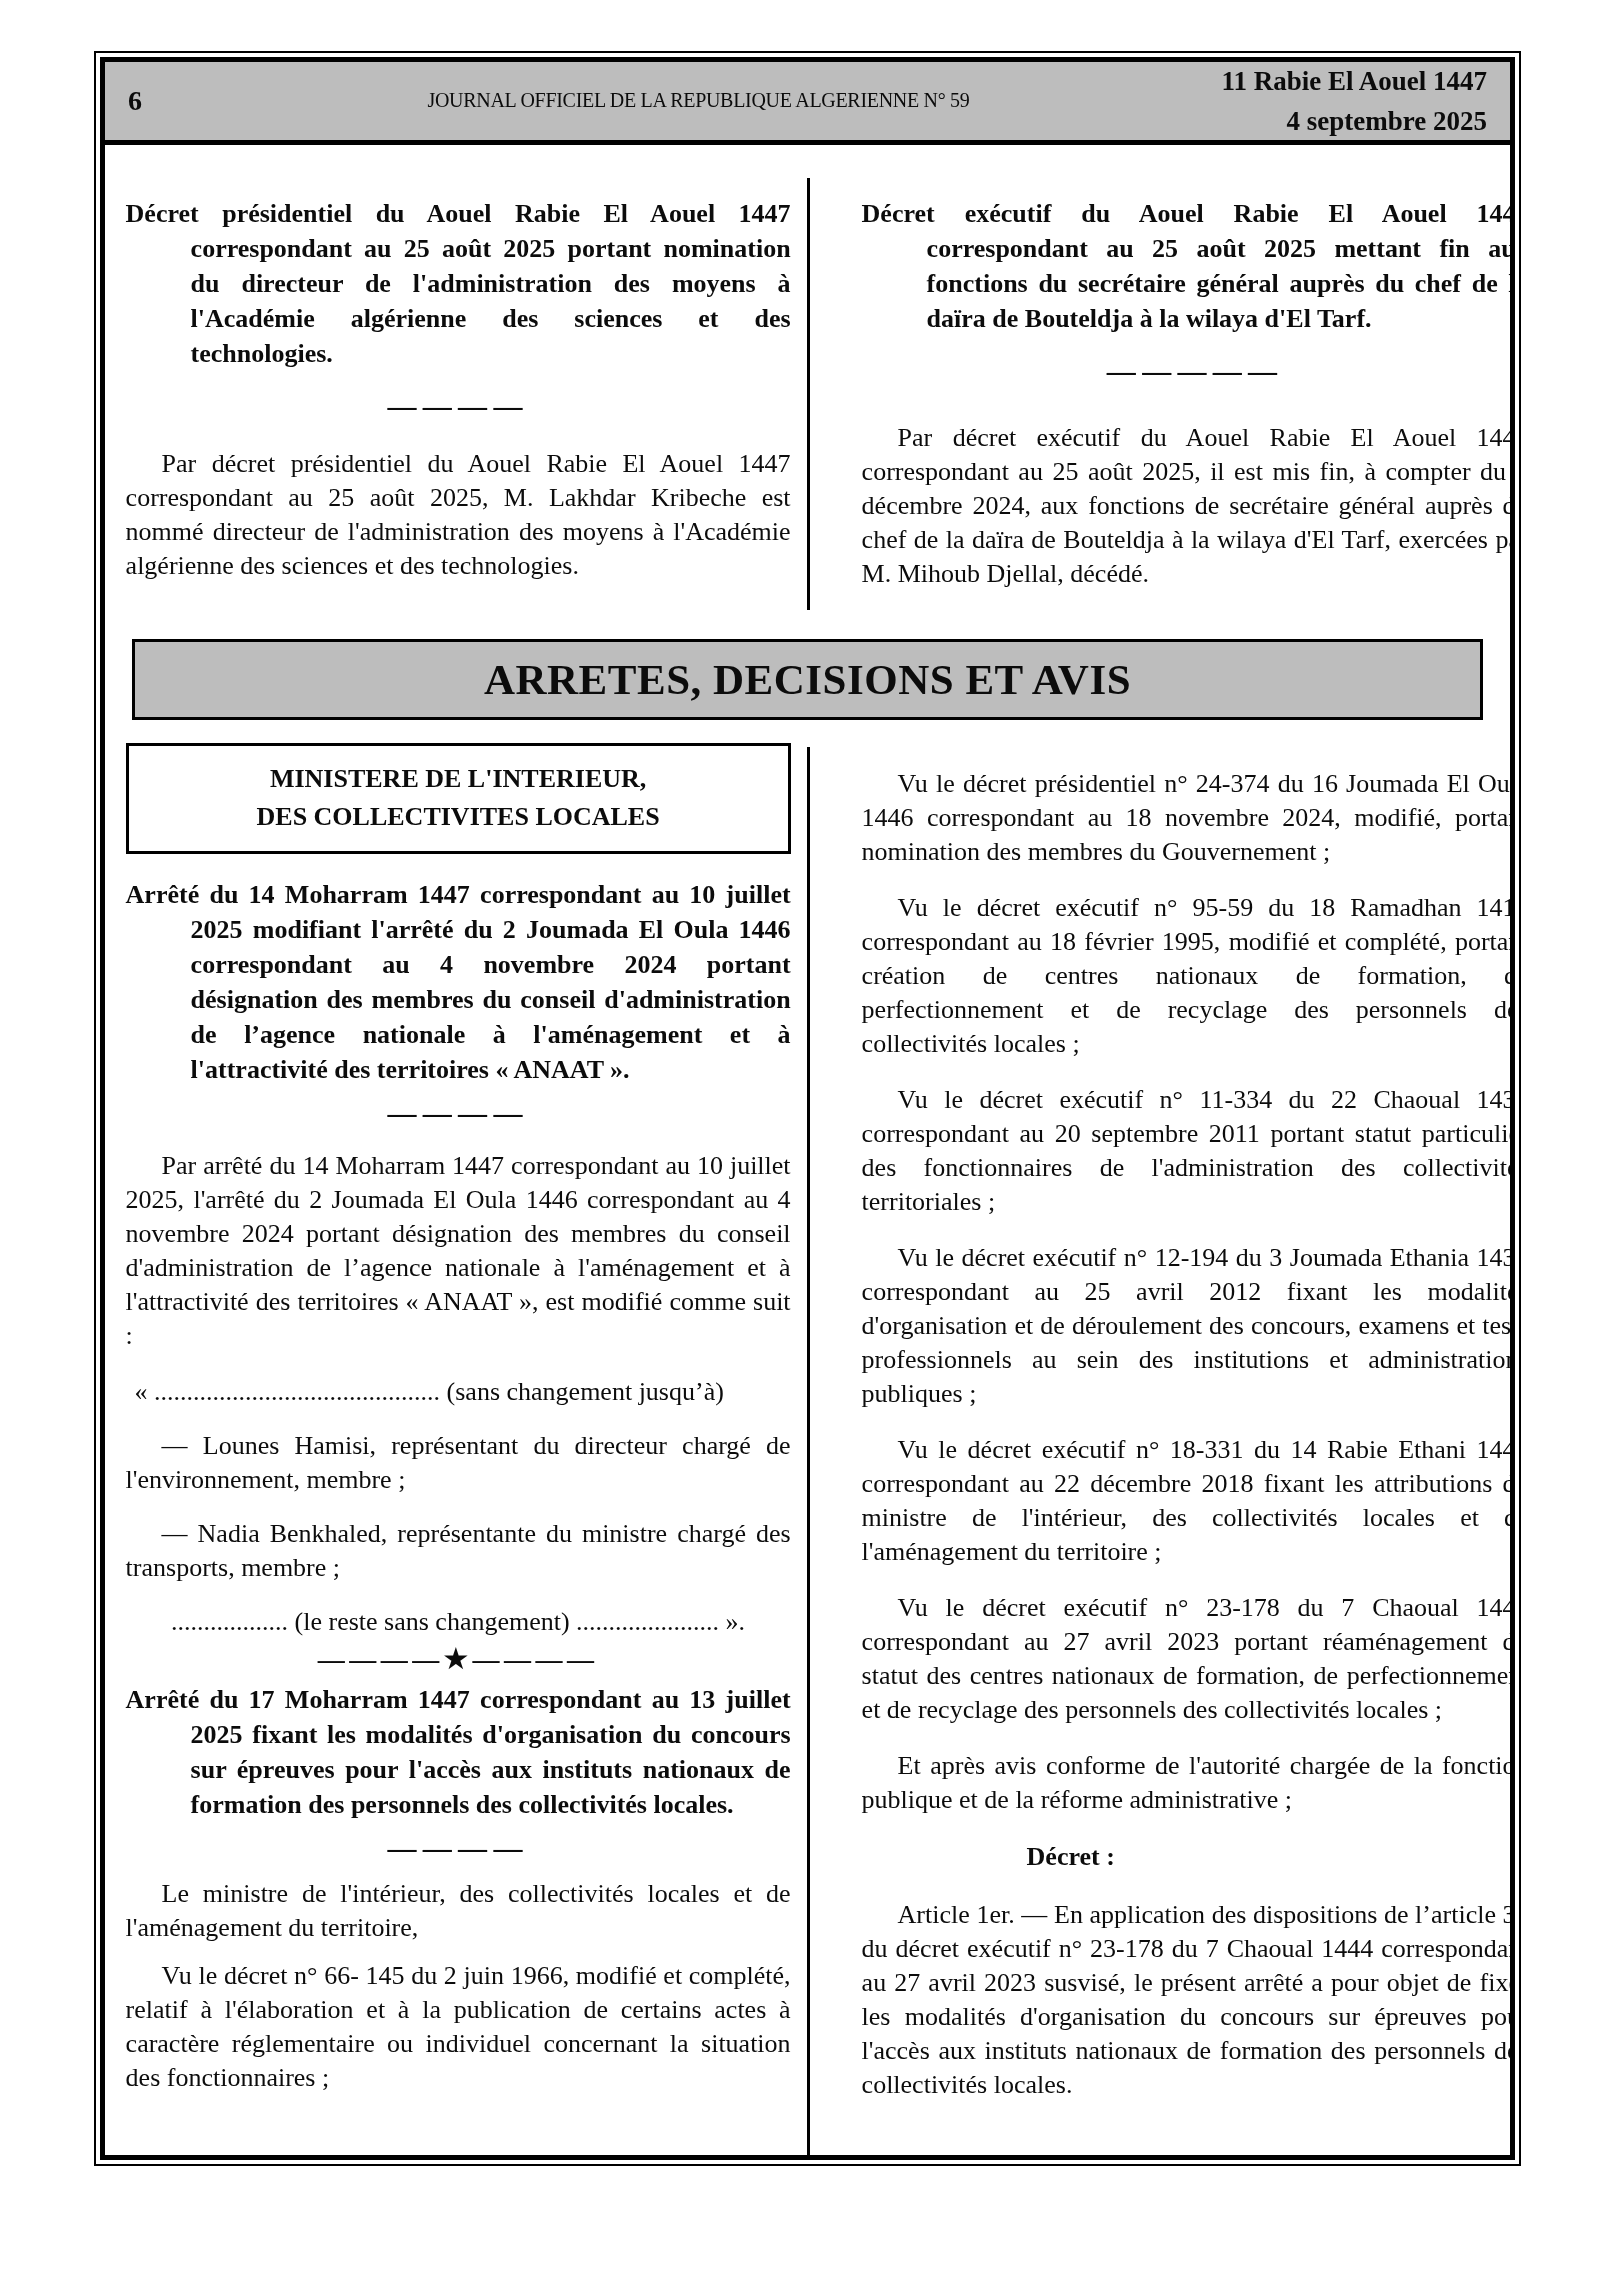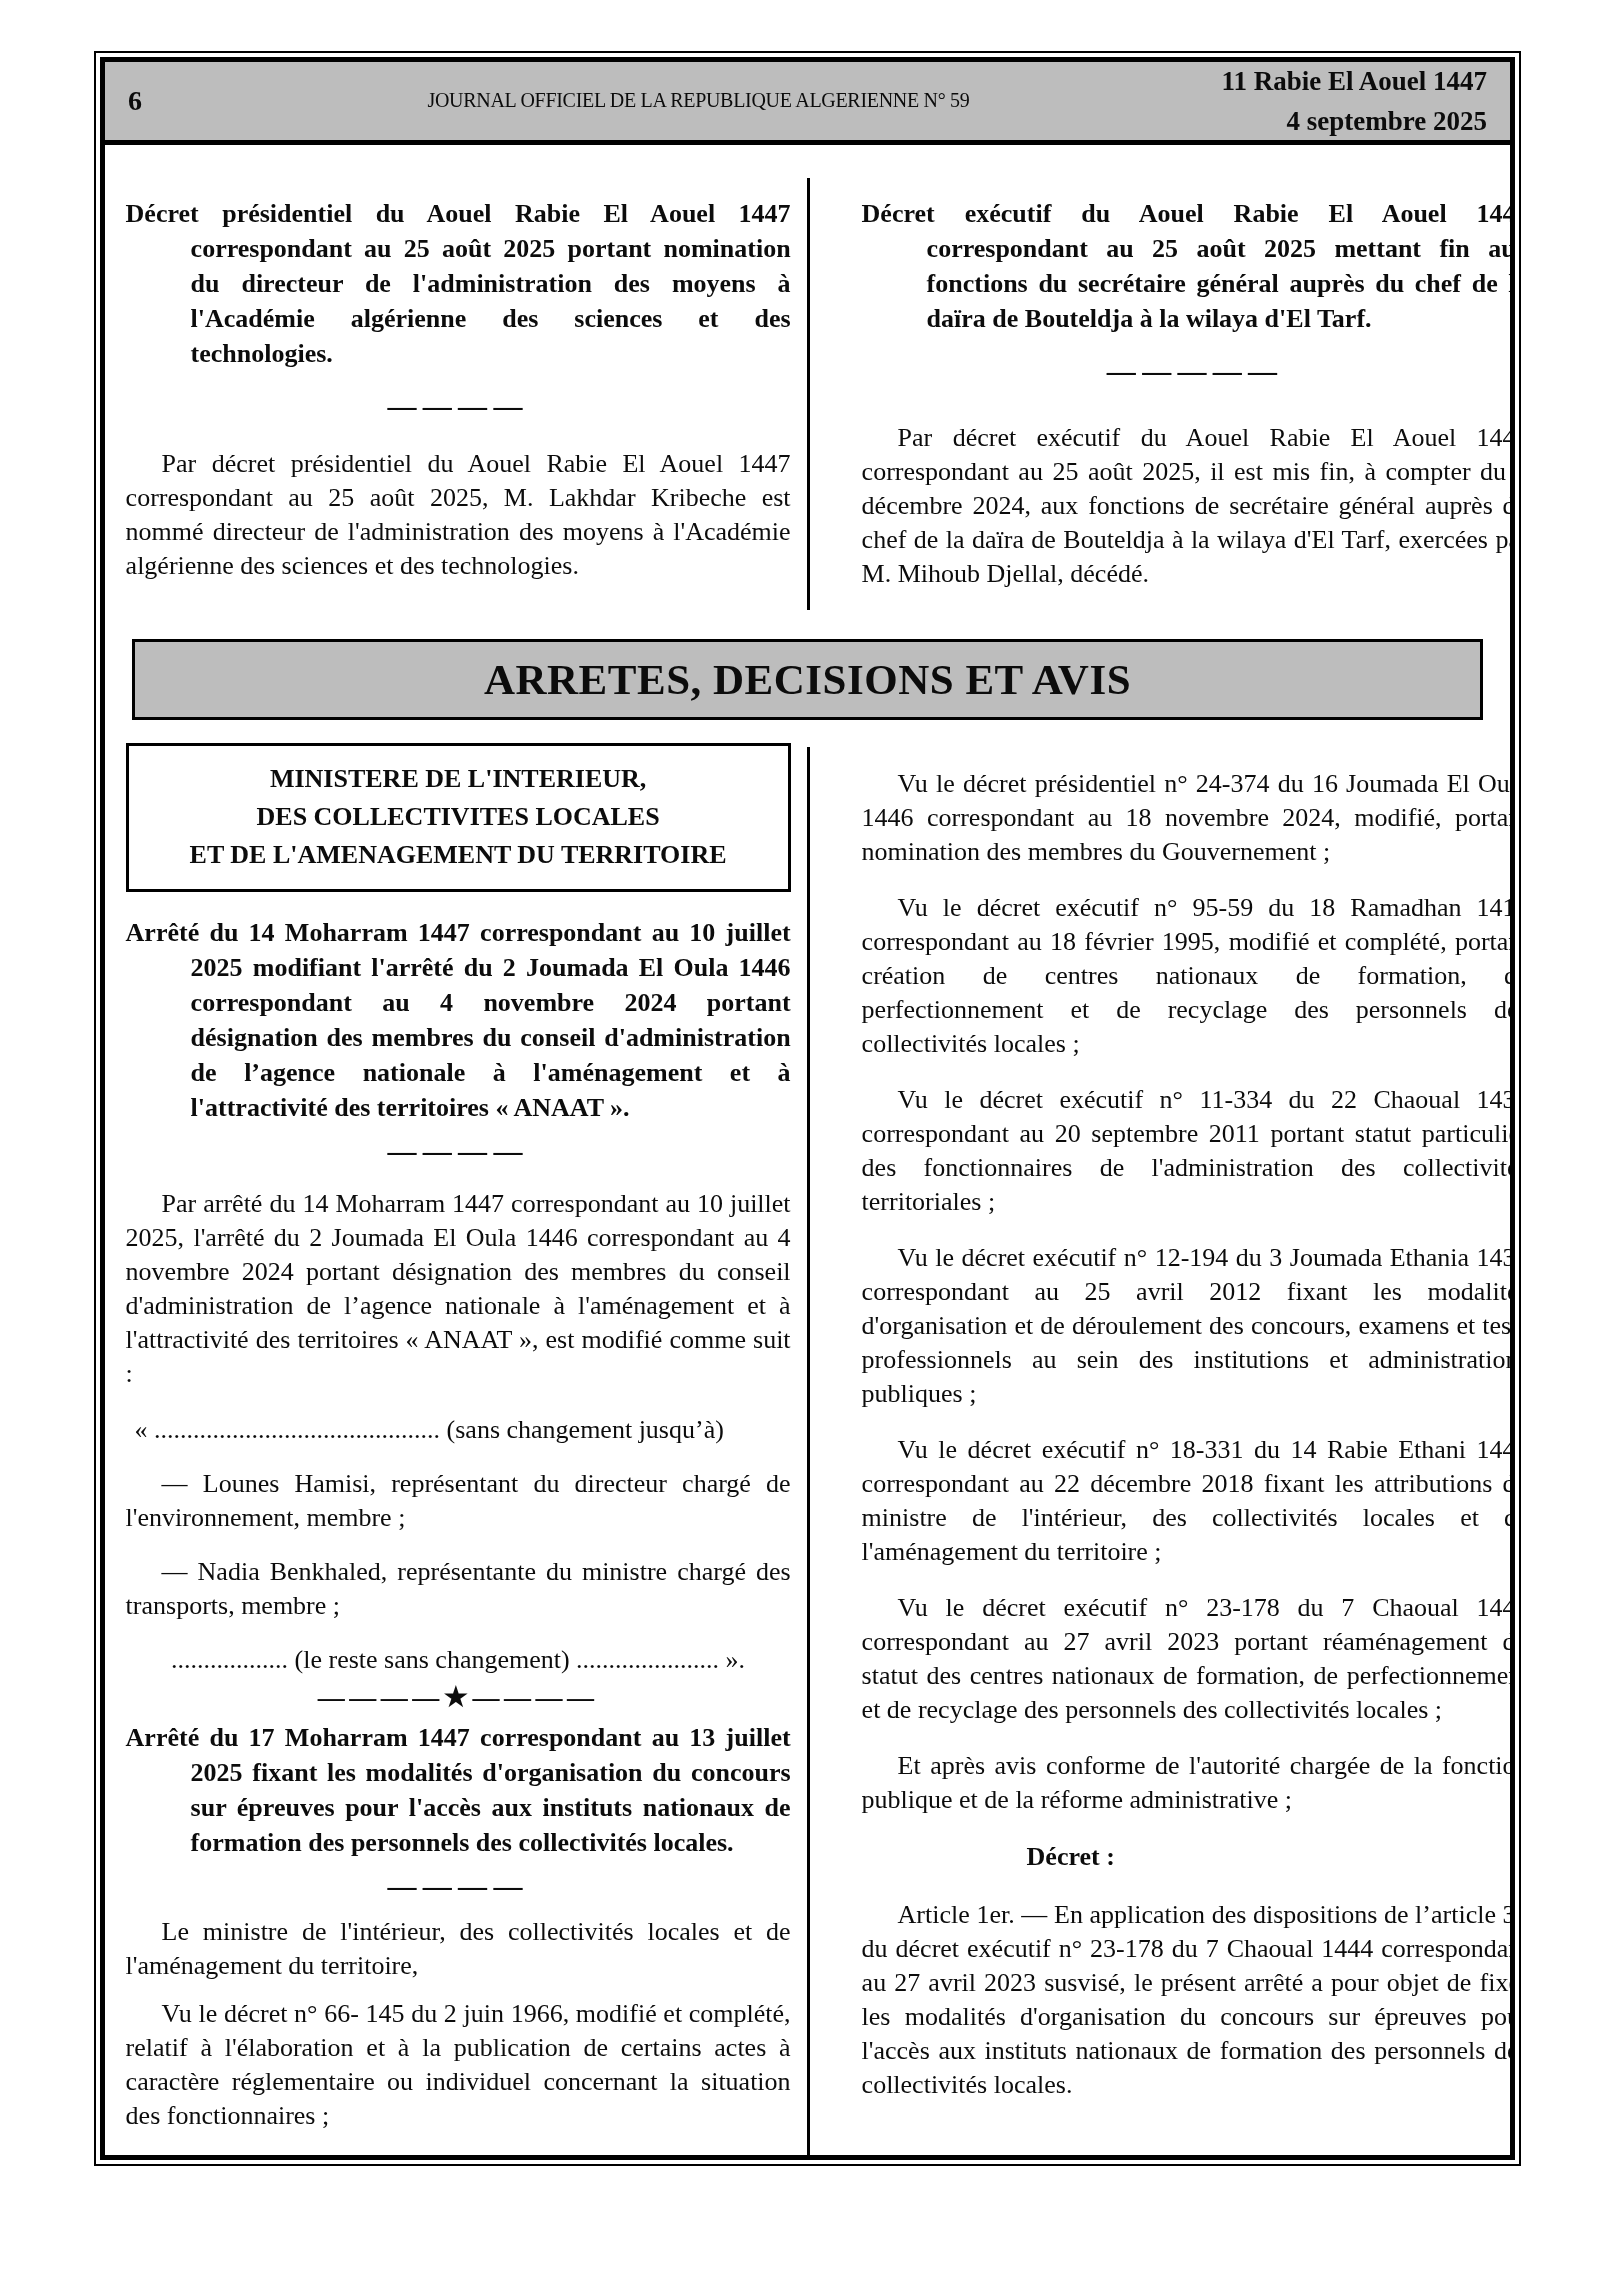--- a/index.html
+++ b/index.html
@@ -90,21 +90,20 @@
         <span>ARRETES, DECISIONS ET AVIS</span>
       </div>
 
       <div class="section2">
         <div class="vdiv vdiv2"></div>
 
         <div class="colL s2padL">
           <div class="minbox">
             <div>MINISTERE DE L'INTERIEUR,</div>
             <div>DES COLLECTIVITES LOCALES</div>
-            <div>ET DE L'AMENAGEMENT DU TERRITOIRE</div>
           </div>
 
           <div class="hang mt26">Arrêté du 14 Moharram 1447 correspondant au 10 juillet 2025 modifiant l'arrêté du 2 Joumada El Oula 1446 correspondant au 4 novembre 2024 portant désignation des membres du conseil d'administration de l’agence nationale à l'aménagement et à l'attractivité des territoires « ANAAT ».</div>
           <div class="sep">————</div>
           <div class="para" style="margin-top:22px;">Par arrêté du 14 Moharram 1447 correspondant au 10 juillet 2025, l'arrêté du 2 Joumada El Oula 1446 correspondant au 4 novembre 2024 portant désignation des membres du conseil d'administration de l’agence nationale à l'aménagement et à l'attractivité des territoires « ANAAT », est modifié comme suit :</div>
 
           <div class="line">« ............................................ (sans changement jusqu’à)</div>
           <div class="para" style="margin-top:20px;">— Lounes Hamisi, représentant du directeur chargé de l'environnement, membre ;</div>
           <div class="para" style="margin-top:20px;">— Nadia Benkhaled, représentante du ministre chargé des transports, membre ;</div>
           <div class="cline">.................. (le reste sans changement) ...................... ».</div>

